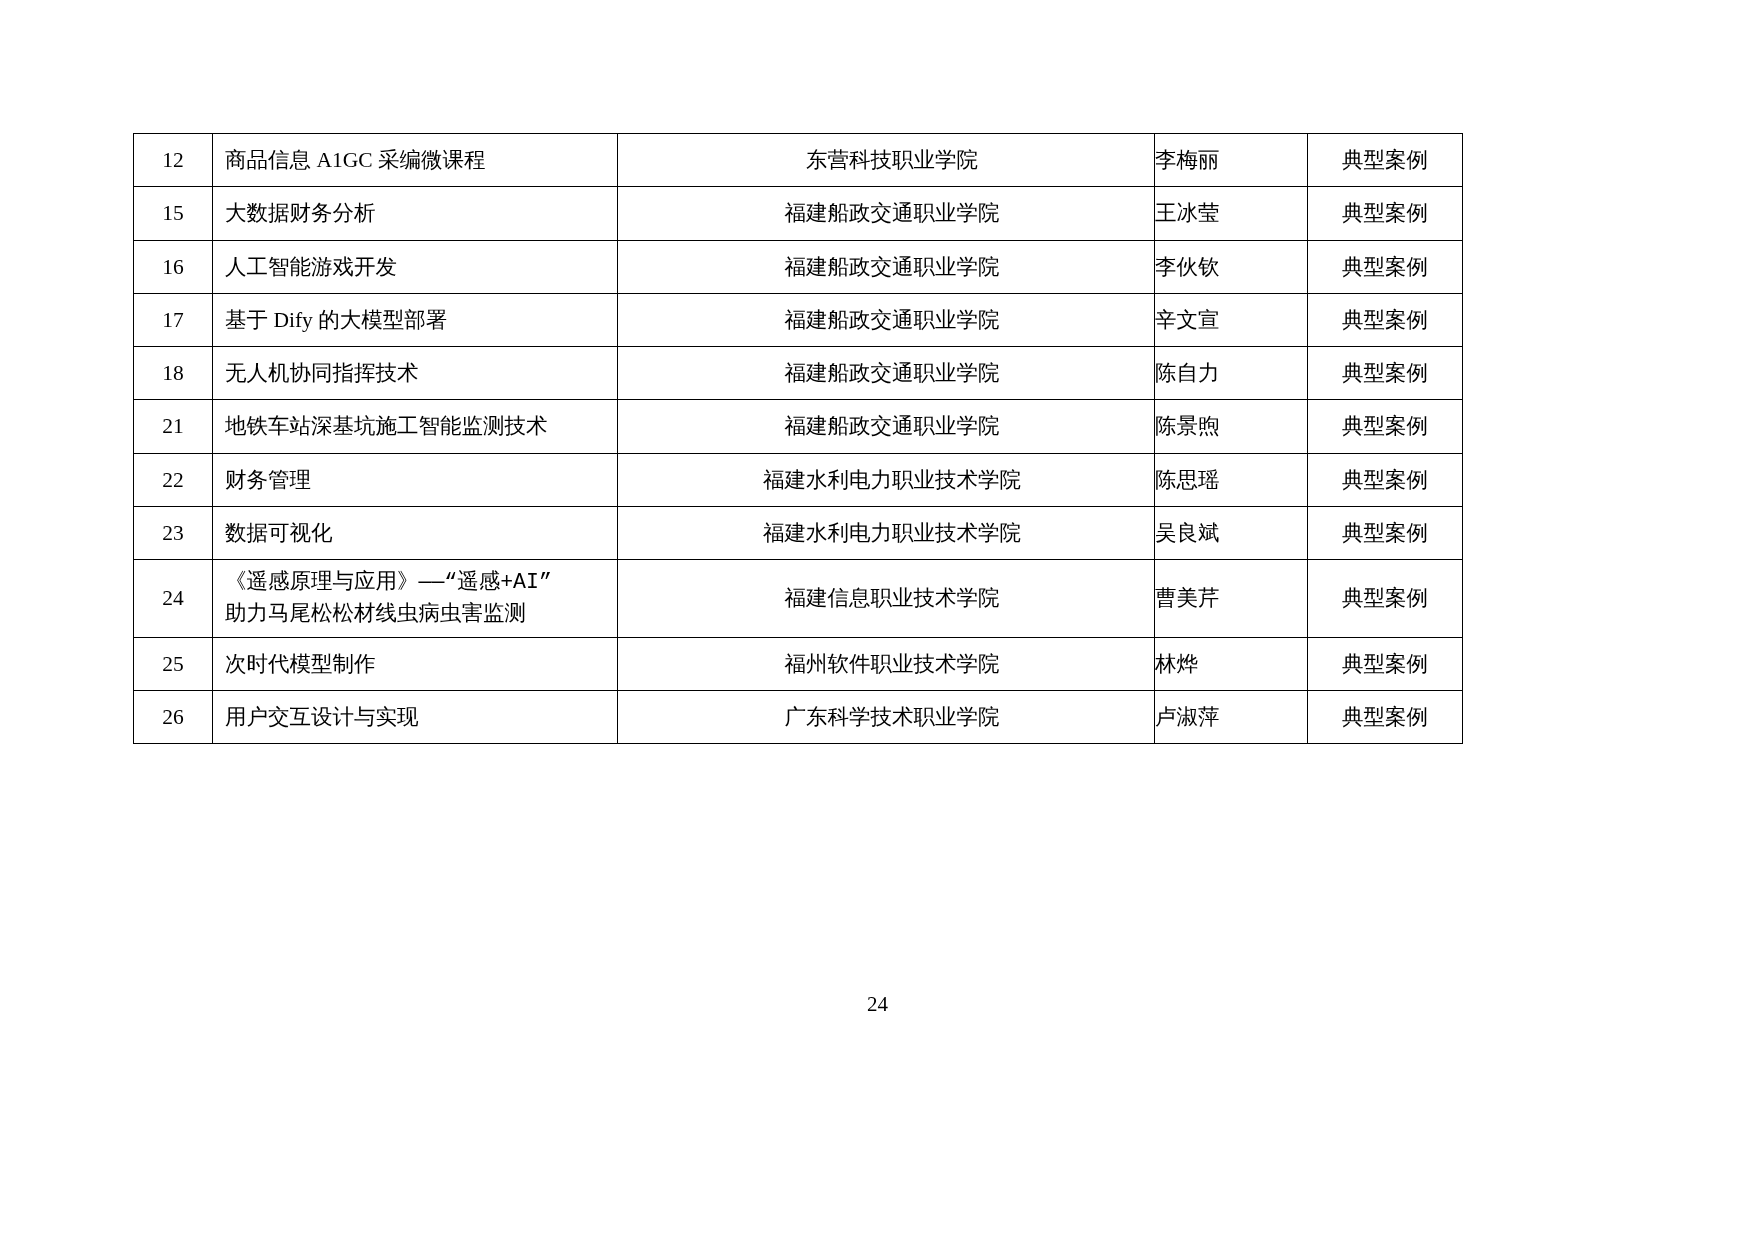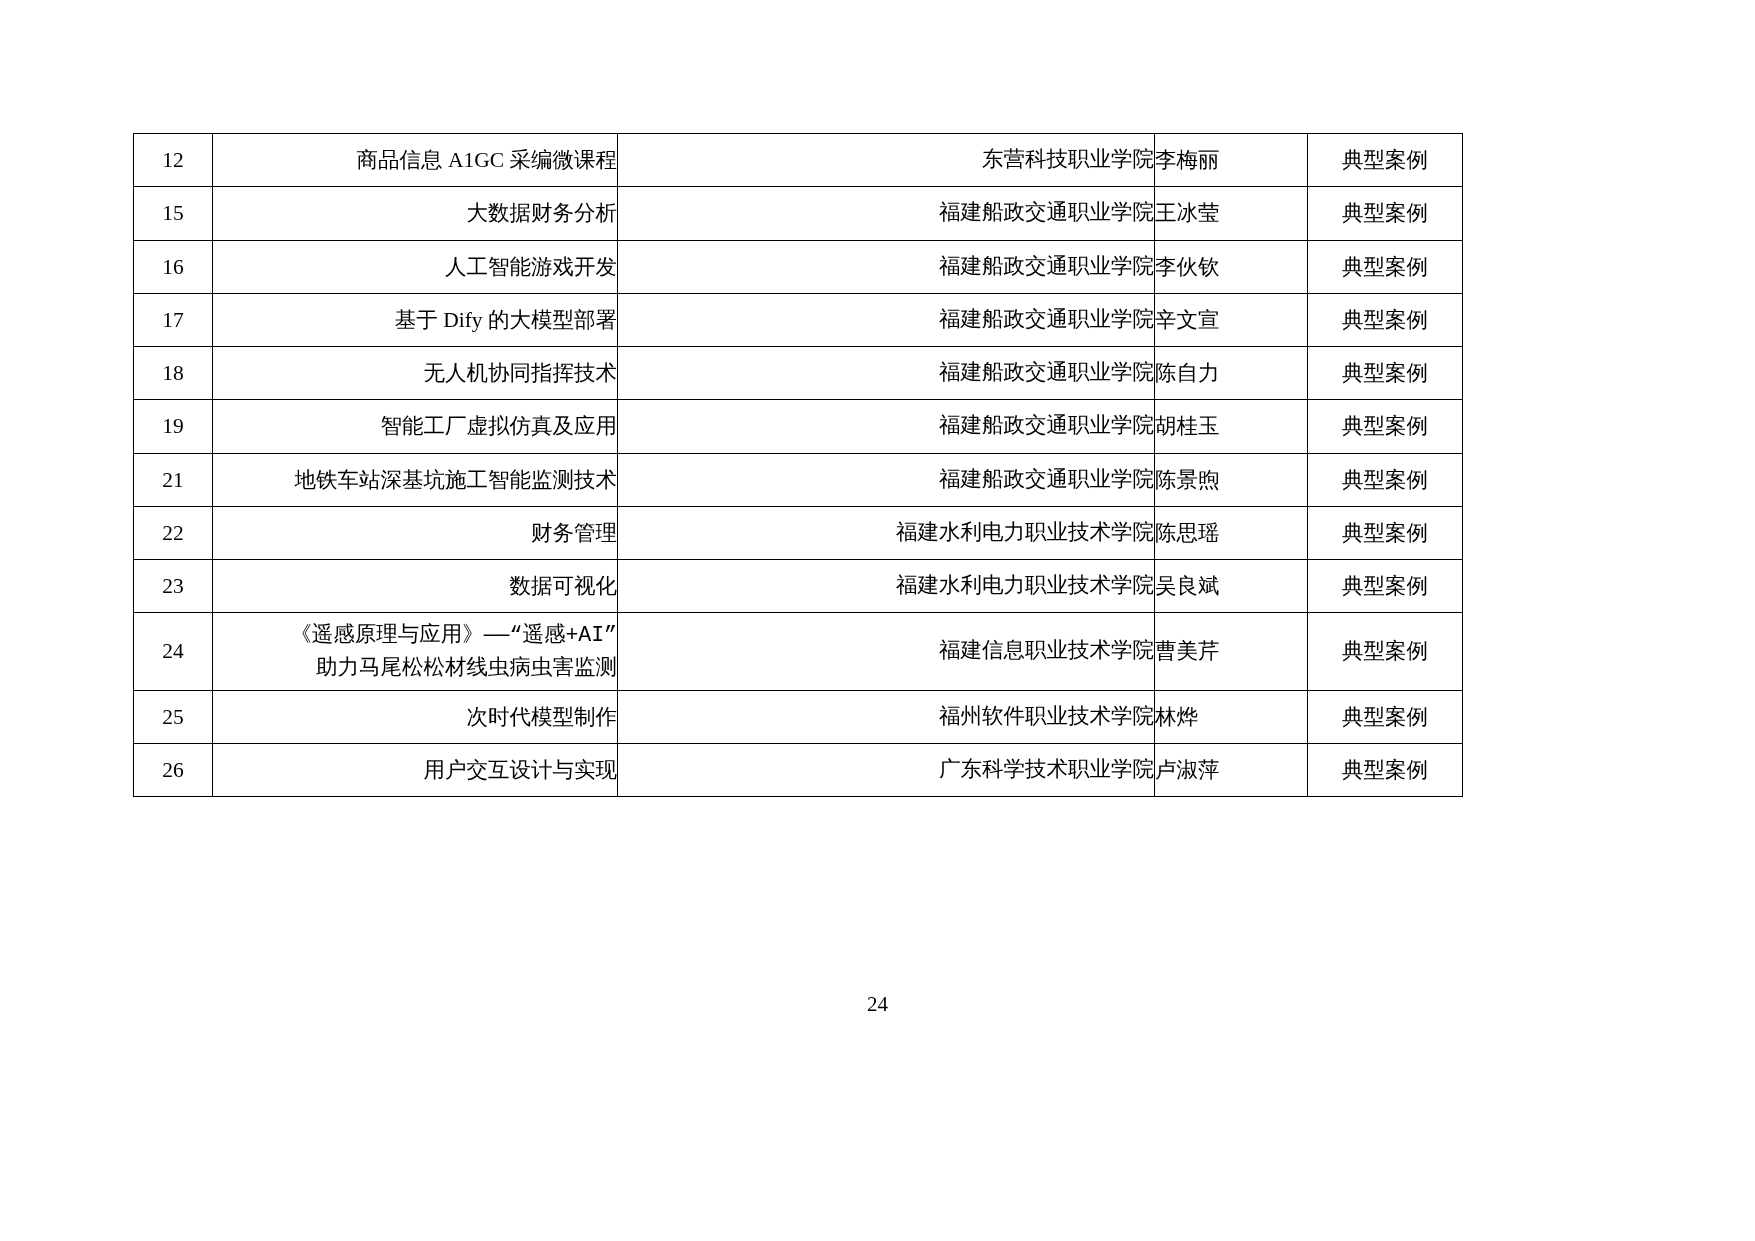--- a/index.html
+++ b/index.html
@@ -36,28 +36,27 @@
     line-height: 1.5;
     padding: 10px 0;
     vertical-align: middle;
   }
   .c-idx {
     width: 78px;
     text-align: center;
   }
   .c-name {
     width: 392px;
-    text-align: right;
+    text-align: left;
     padding-left: 12px !important;
   }
   .c-school {
     width: 524px;
-    text-align: right;
+    text-align: center;
     padding-left: 12px !important;
-    font-family: Liberation Mono, monospace;
   }
   .c-person {
     width: 152px;
     text-align: left;
   }
   .c-type {
     width: 154px;
     text-align: center;
   }
   .two-line {
@@ -115,27 +114,20 @@
         <td class="c-type">典型案例</td>
       </tr>
       <tr>
         <td class="c-idx">18</td>
         <td class="c-name">无人机协同指挥技术</td>
         <td class="c-school">福建船政交通职业学院</td>
         <td class="c-person">陈自力</td>
         <td class="c-type">典型案例</td>
       </tr>
       <tr>
-        <td class="c-idx">19</td>
-        <td class="c-name">智能工厂虚拟仿真及应用</td>
-        <td class="c-school">福建船政交通职业学院</td>
-        <td class="c-person">胡桂玉</td>
-        <td class="c-type">典型案例</td>
-      </tr>
-      <tr>
         <td class="c-idx">21</td>
         <td class="c-name">地铁车站深基坑施工智能监测技术</td>
         <td class="c-school">福建船政交通职业学院</td>
         <td class="c-person">陈景煦</td>
         <td class="c-type">典型案例</td>
       </tr>
       <tr>
         <td class="c-idx">22</td>
         <td class="c-name">财务管理</td>
         <td class="c-school">福建水利电力职业技术学院</td>

